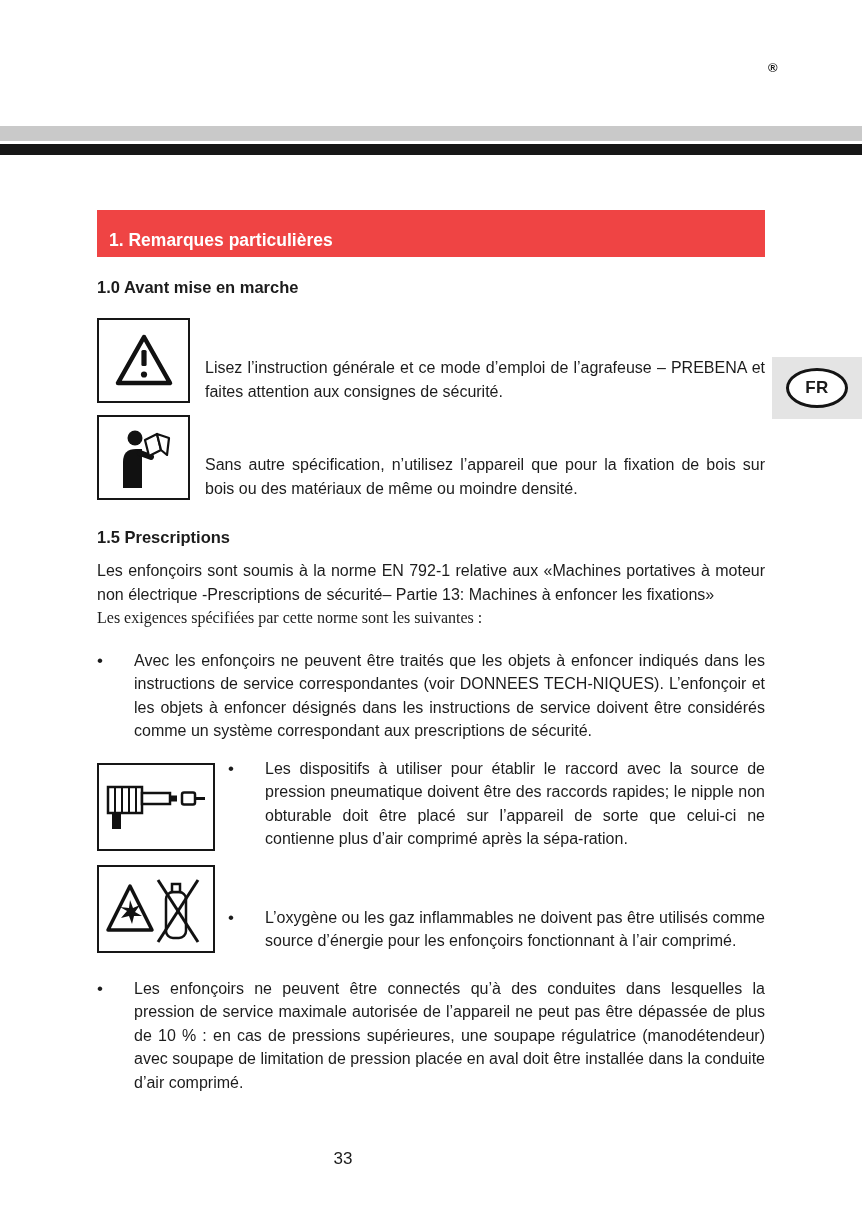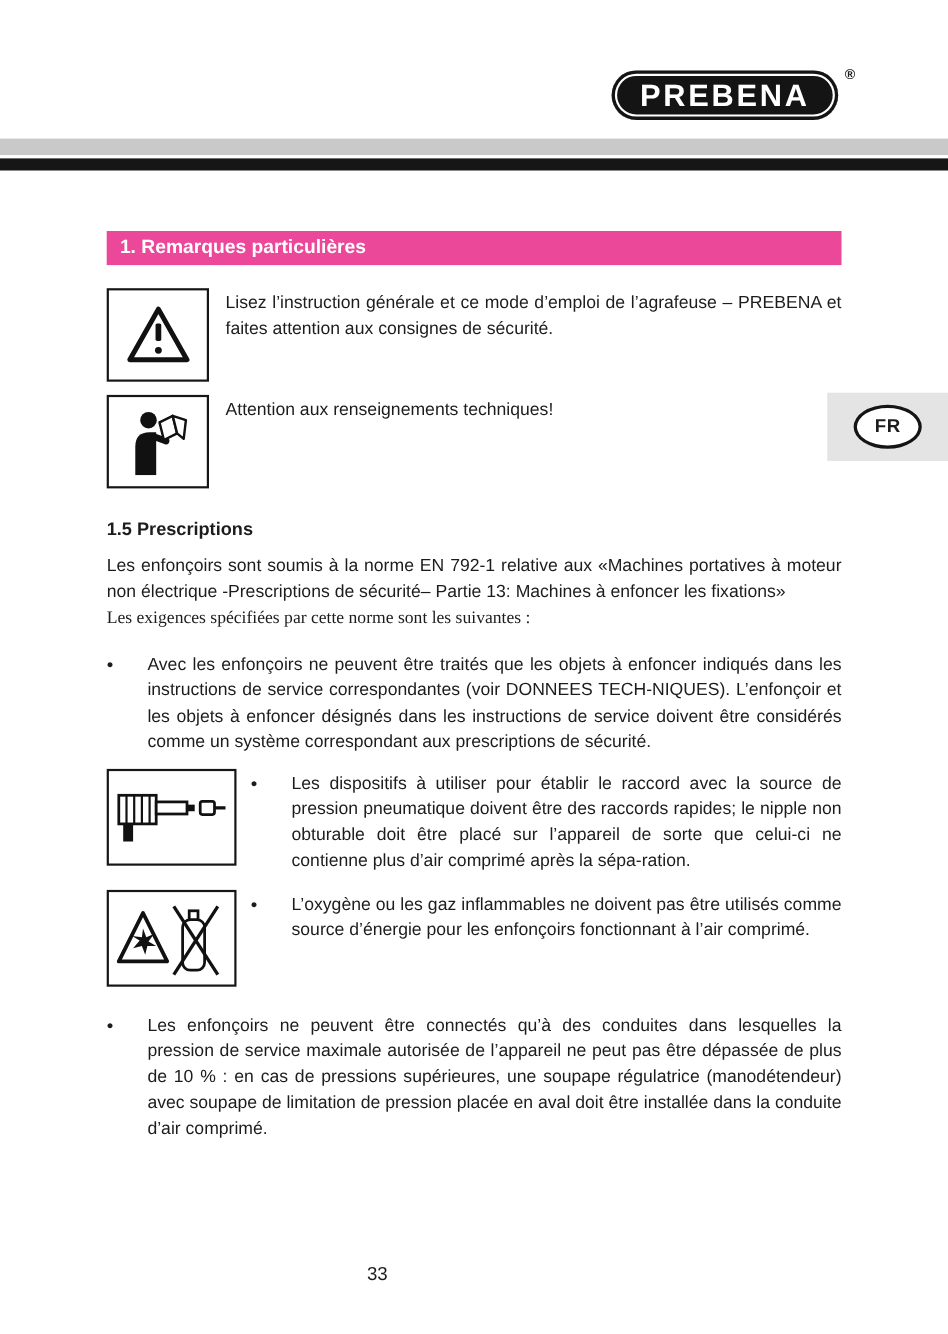--- a/index.html
+++ b/index.html
@@ -13,80 +13,76 @@
     width:206px; height:45px; background:#141414; border-radius:23px;
     display:flex; align-items:center; justify-content:center;
     box-shadow: inset 0 0 0 3px #141414, inset 0 0 0 5px #fff;
   }
   .logo-pill span { color:#fff; font-size:28px; font-weight:bold; letter-spacing:2.5px; }
   .reg-mark { position:absolute; top:60px; left:768px; font-size:13px; font-weight:bold; }
   .bar-gray  { position:absolute; top:126px; left:0; width:862px; height:15px; background:#c9c9c9; }
   .bar-black { position:absolute; top:144px; left:0; width:862px; height:11px; background:#161616; }
   
   .fr-tab {
-    position:absolute; top:357px; right:0; width:110px; height:62px; background:#e4e4e4;
+    position:absolute; top:357px; right:0; width:90px; height:62px; background:#e4e4e4;
     display:flex; align-items:center; justify-content:center;
   }
   .fr-oval {
     width:56px; height:34px; border:3px solid #141414; border-radius:50%;
     background:#fff; display:flex; align-items:center; justify-content:center;
     font-weight:bold; font-size:17px; letter-spacing:0.5px;
   }
   
   .content { position:absolute; top:210px; left:97px; width:668px; }
   .section-header {
-    background:#ec4899; color:#fff; font-size:17.5px; font-weight:bold;
-    padding:4px 12px 6px; margin-bottom:21px;
+    background:#ef4444; color:#fff; font-size:17.5px; font-weight:bold;
+    padding:20px 12px 6px; margin-bottom:21px;
   }
   .h-sub { font-size:16.5px; font-weight:bold; margin:0 0 21px; }
   .h-sub.spaced { margin-top:28px; margin-bottom:12px; }
   p { margin:0; font-size:16px; line-height:23.5px; }
   .just { text-align:justify; }
   .gap-after { margin-bottom:19px;font-family:Liberation Serif, serif; }
-  .media { display:flex; align-items:flex-start; margin-bottom:12px; }
+  .media { display:flex; align-items:flex-end; margin-bottom:12px; }
   .media.mb14 { margin-bottom:14px; }
   .media.mb24 { margin-bottom:24px; }
   .icon-box {
     flex:0 0 auto; border:2.5px solid #161616; background:#fff; box-sizing:border-box;
     display:flex; align-items:center; justify-content:center;
   }
   .box-sm { width:93px;  height:85px; margin-right:15px; }
   .box-lg { width:118px; height:88px; margin-right:13px; }
   .media .text { flex:1; padding-top:2px; }
   .bullet { display:flex; margin-bottom:12px; }
   .bullet .dot { flex:0 0 17px; font-size:17px; line-height:23.5px; }
   .bullet p { flex:1;margin-left:20px; }
   .media .bullet { flex:1; margin-bottom:0; padding-top:2px; }
   .page-number { position:absolute; top:1149px; left:0; width:686px; text-align:center; font-size:17px; }
 </style>
 </head>
 <body>
 
 <div class="page">
 
-  <div class="logo-wrap">
-    <div class="logo-pill">
-      <span>PREBENA</span>
-    </div>
-  </div>
   <div class="reg-mark">®</div>
 
   <div class="bar-gray"></div>
   <div class="bar-black"></div>
 
   <div class="fr-tab">
     <div class="fr-oval">
       <span>FR</span>
     </div>
   </div>
 
   <div class="content">
 
     <div class="section-header">1. Remarques particulières</div>
 
+    <div class="h-sub">1.0 Avant mise en marche</div>
 
     <div class="media">
       <div class="icon-box box-sm">
         <svg width="60" height="56" viewBox="0 0 60 56">
           <path d="M30 4 L56 50 L4 50 Z" fill="#fff" stroke="#111" stroke-width="4.5" stroke-linejoin="round"></path>
           <rect x="27.4" y="17" width="5.2" height="16" rx="1.5" fill="#111"></rect>
           <circle cx="30" cy="41.5" r="3.1" fill="#111"></circle>
         </svg>
       </div>
       <div class="text">
@@ -98,21 +94,21 @@
       <div class="icon-box box-sm">
         <svg width="58" height="60" viewBox="0 0 58 60">
           <circle cx="20" cy="10" r="7.5" fill="#111"></circle>
           <path d="M8 60 V34 Q8 21 21 21 h6 V60 Z" fill="#111"></path>
           <path d="M25 25 L36 29" stroke="#111" stroke-width="6" stroke-linecap="round"></path>
           <path d="M30 12 L42 6 L46 22 L34 28 Z" fill="#fff" stroke="#111" stroke-width="2.2" stroke-linejoin="round"></path>
           <path d="M42 6 L54 10 L52 27 L46 22 Z" fill="#fff" stroke="#111" stroke-width="2.2" stroke-linejoin="round"></path>
         </svg>
       </div>
       <div class="text">
-        <p>Attention aux renseignements techniques!</p>
+        <p class="just">Sans autre spécification, n’utilisez l’appareil que pour la fixation de bois sur bois ou des matériaux de même ou moindre densité.</p>
       </div>
     </div>
 
     <div class="h-sub spaced">1.5 Prescriptions</div>
 
     <p class="just">Les enfonçoirs sont soumis à la norme EN 792-1 relative aux «Machines portatives à moteur non électrique -Prescriptions de sécurité– Partie 13: Machines à enfoncer les fixations»</p>
     <p class="gap-after">Les exigences spécifiées par cette norme sont les suivantes :</p>
 
     <div class="bullet">
       <span class="dot">•</span>

